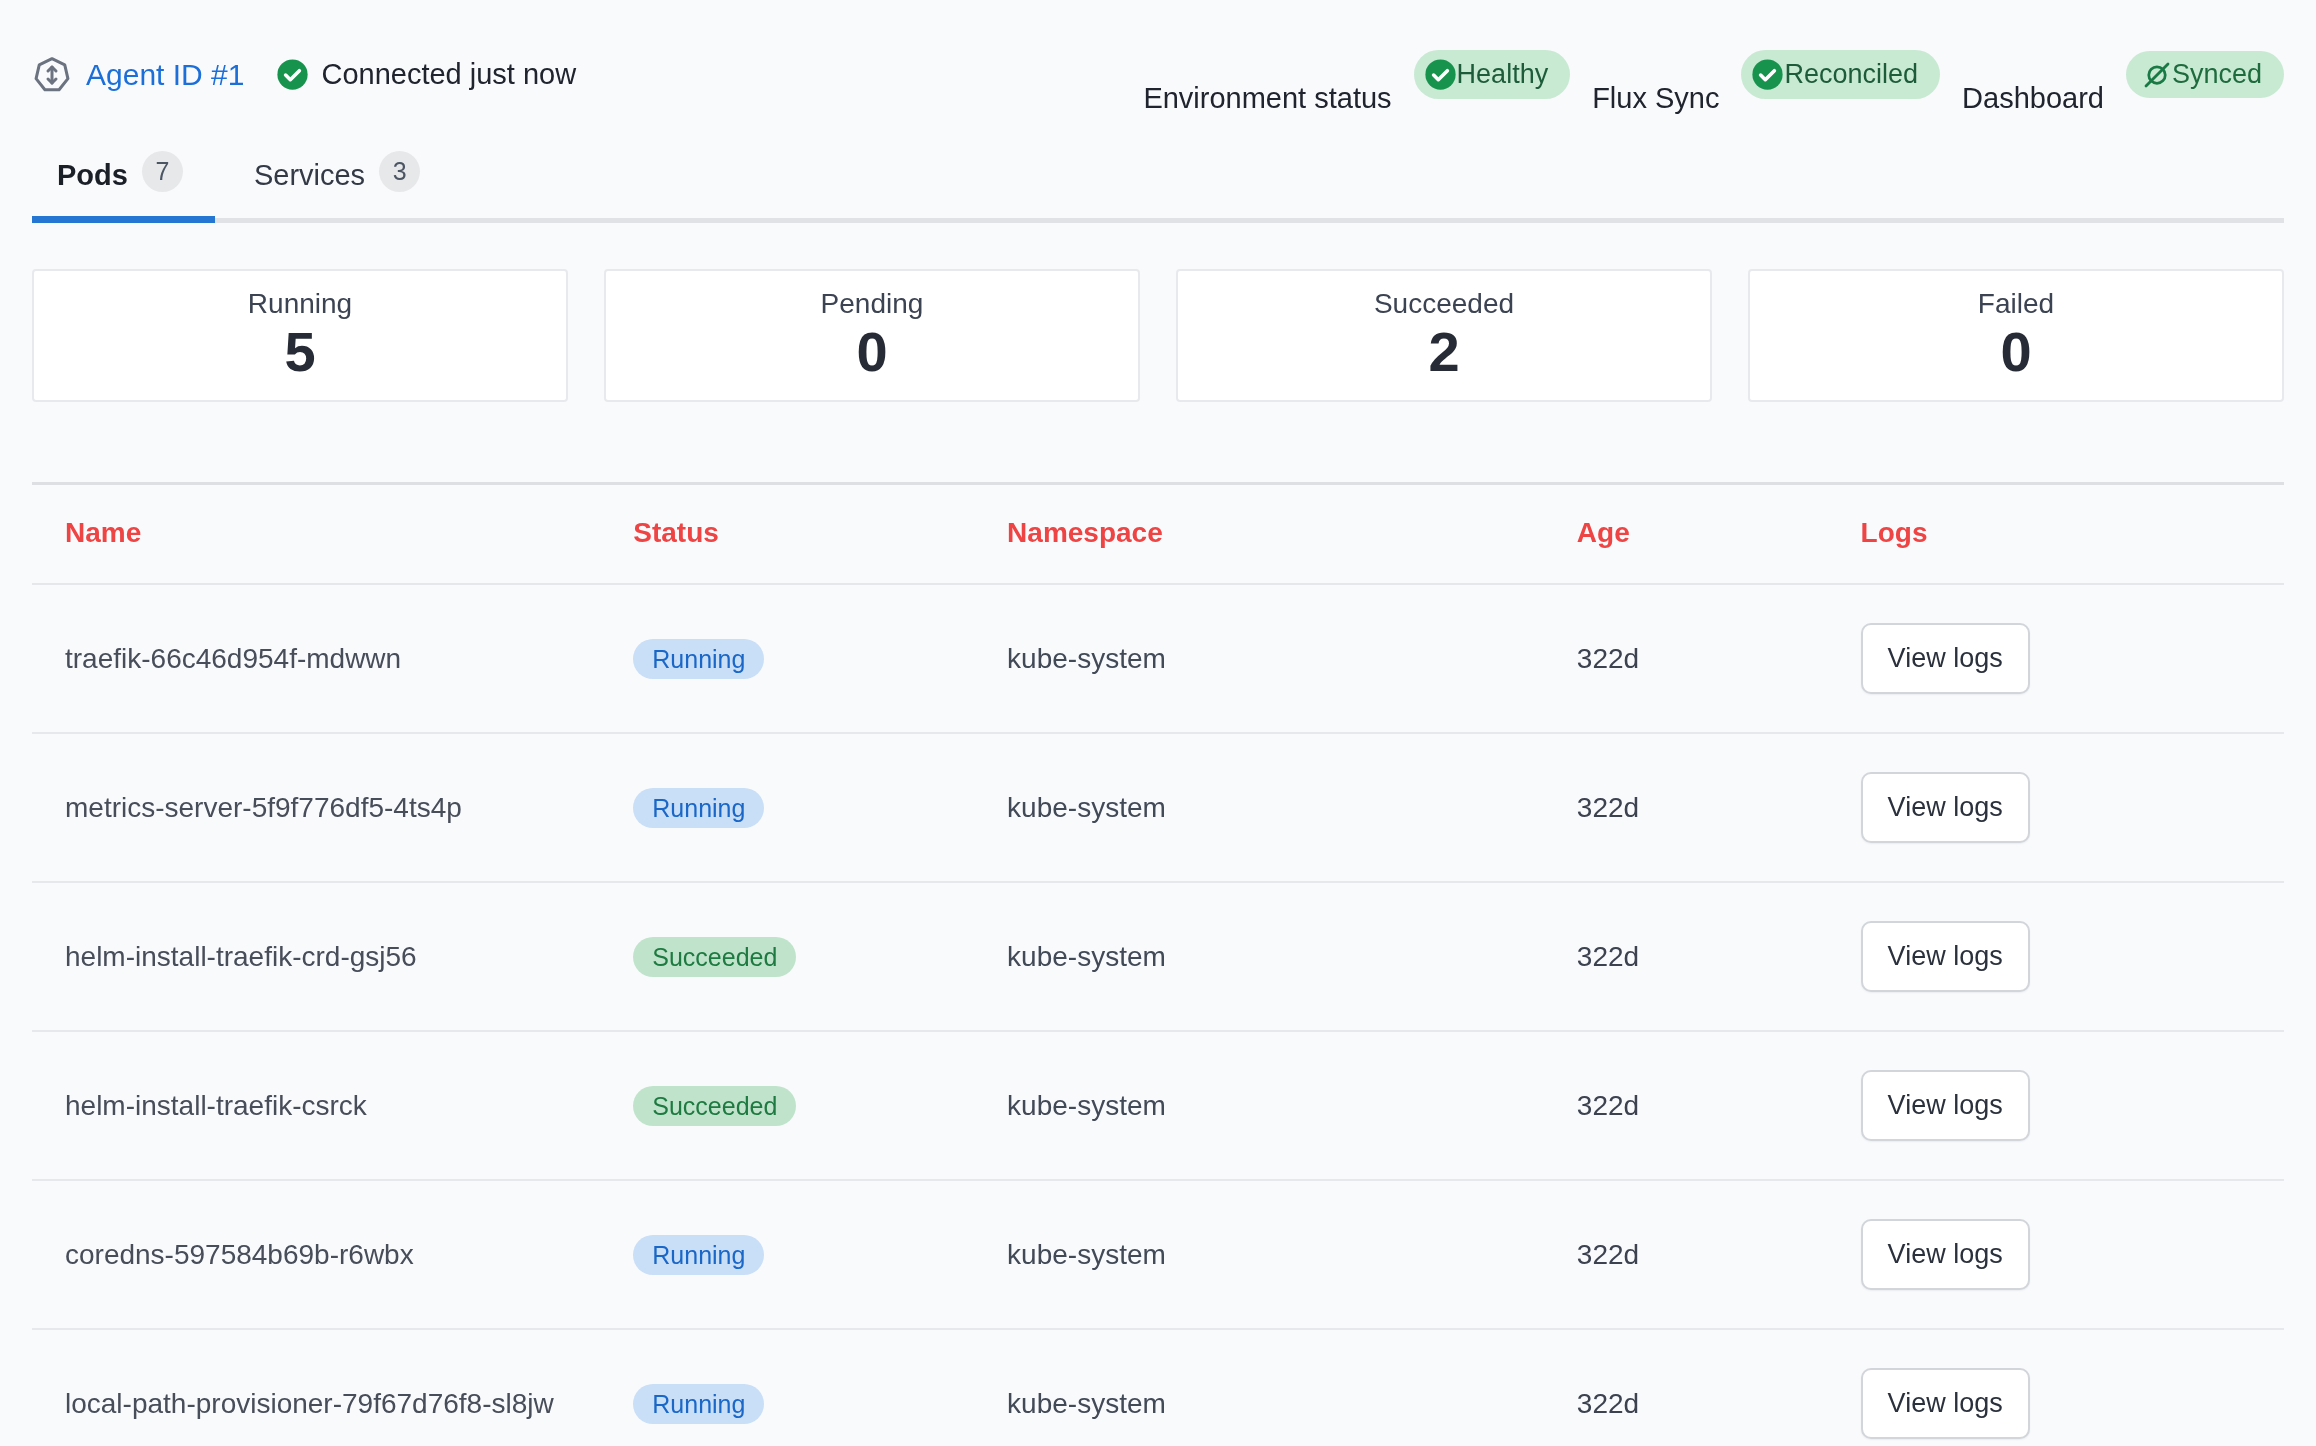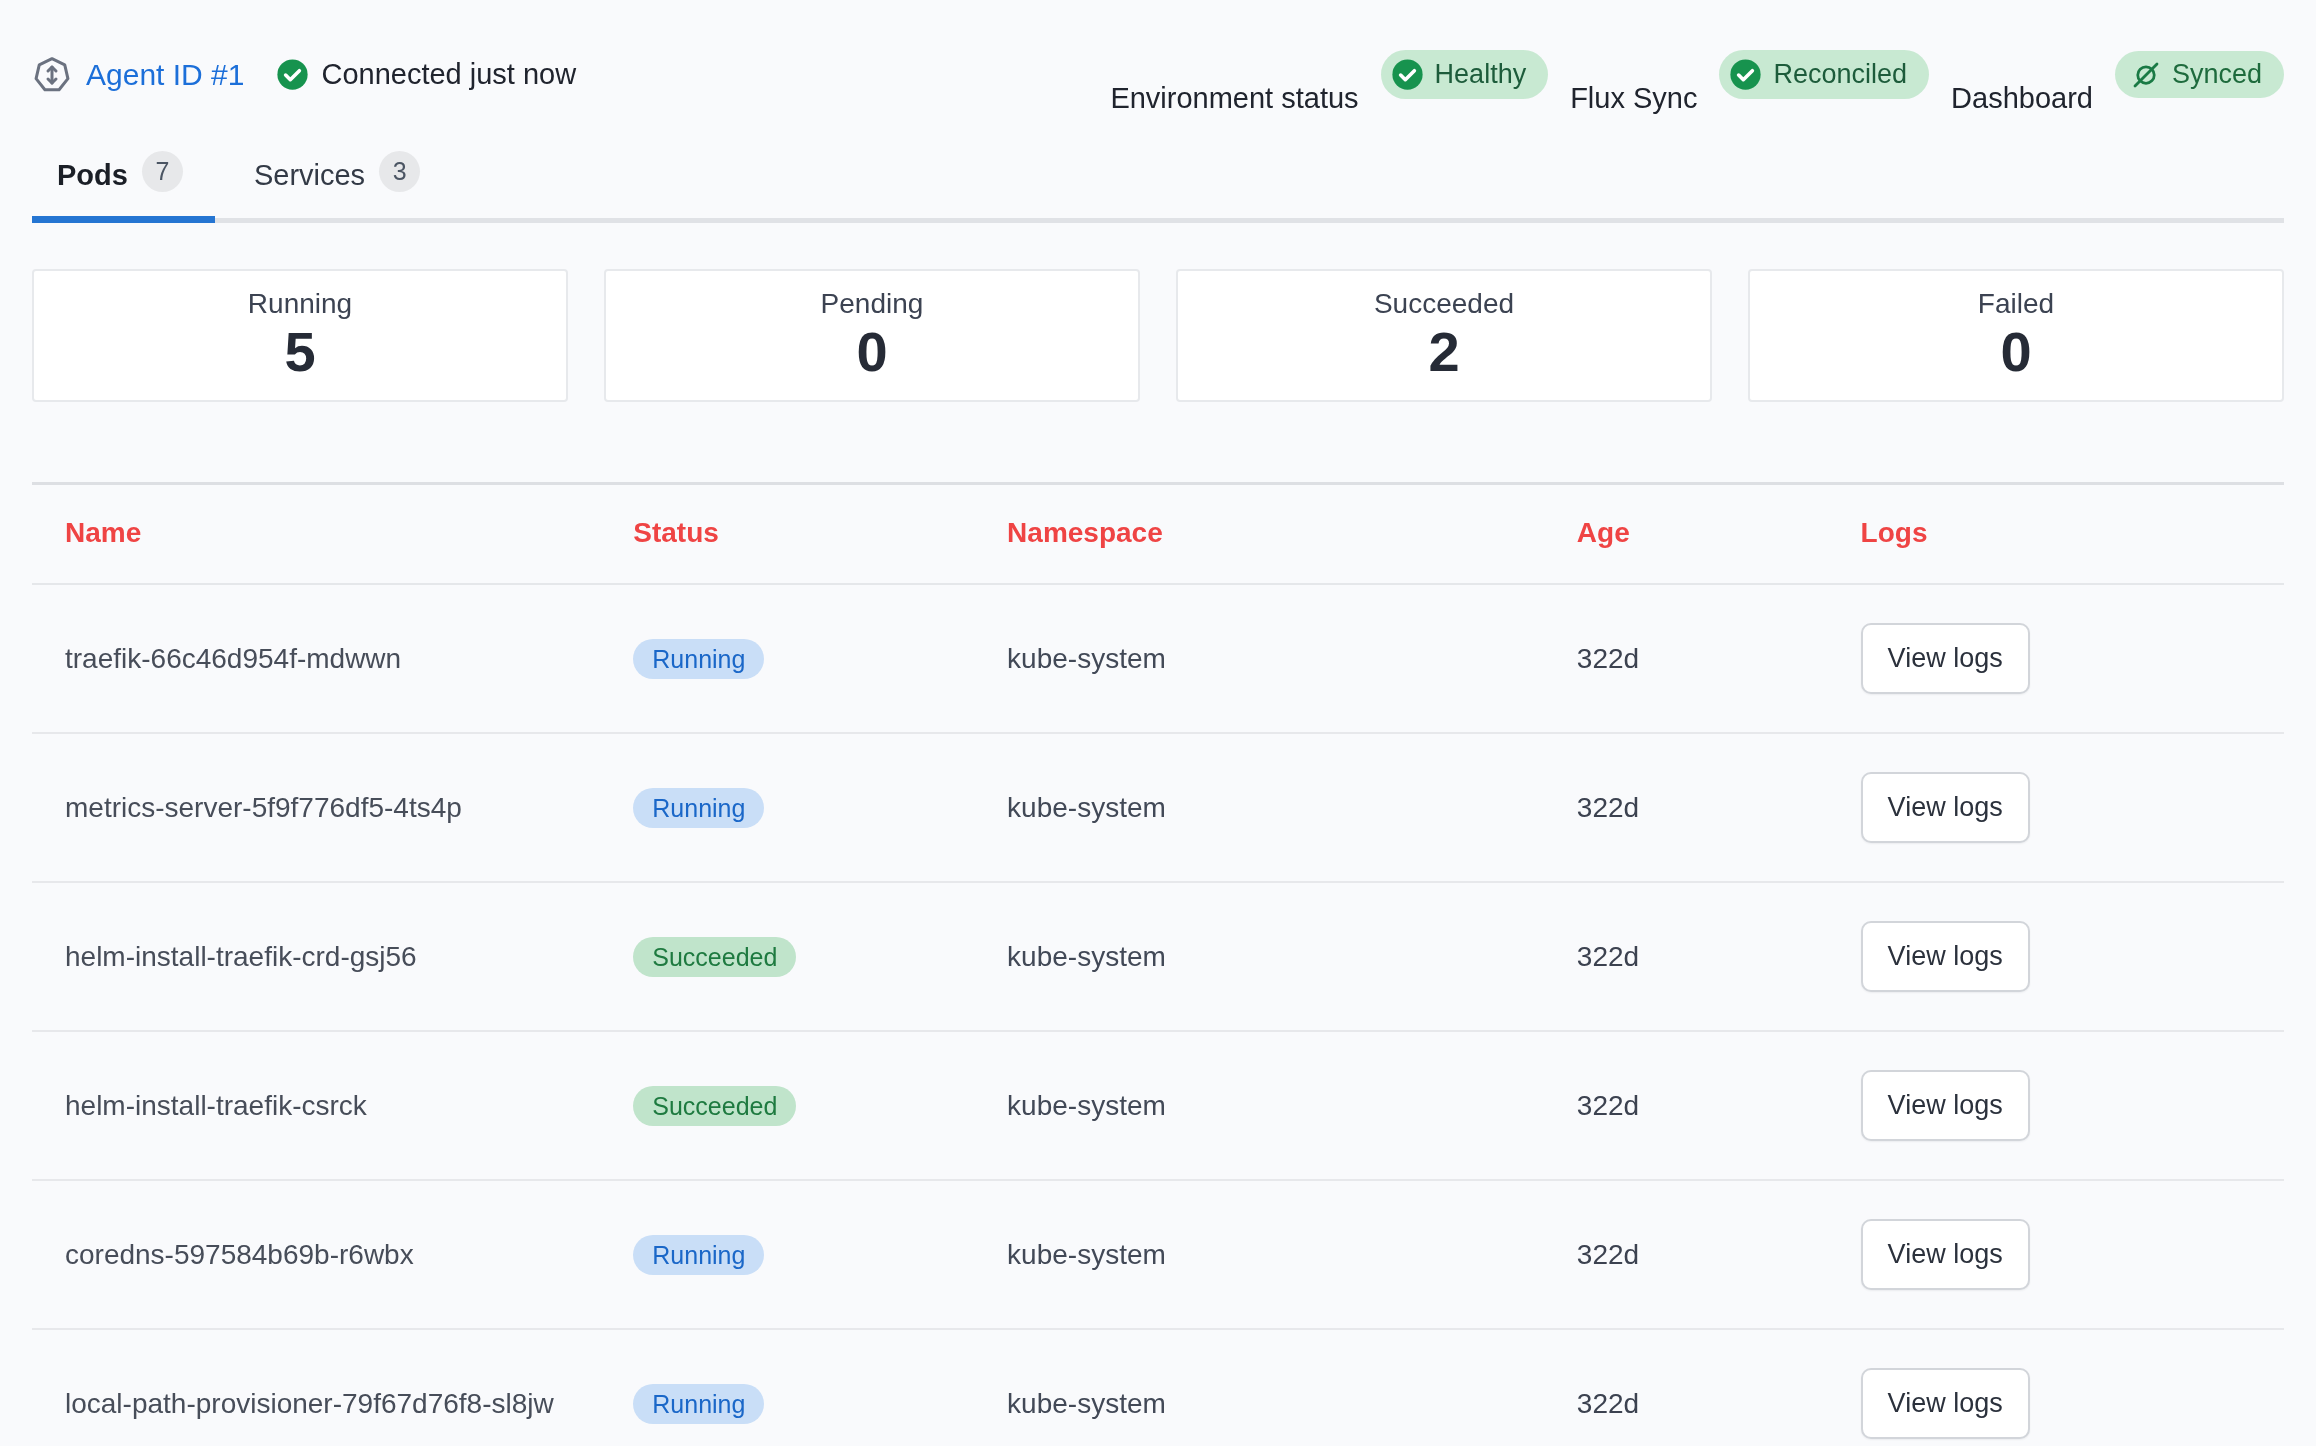--- a/index.html
+++ b/index.html
@@ -21,21 +21,21 @@
   .agent-icon svg { display:block; }
   .agent-link {
     color:#1c6fd9; font-size:30px; font-weight:500; text-decoration:none;
   }
   .connected { display:flex; align-items:center; gap:12px; margin-left:18px; }
   .connected-text { font-size:29px; color:#20242e; font-weight:500; }
 
   .topbar-right { display:flex; align-items:center; gap:22px; }
   .status-label { font-size:29px; font-weight:500; color:#20242e;margin-top:48px; }
   .status-badge {
-    display:inline-flex; align-items:center; gap:11px;
+    display:inline-flex; align-items:center; 
     background:#c8e9d2; border-radius:28px;
     padding:8px 22px 8px 10px;
     font-size:27px; font-weight:500; color:#1d5c3b;
   }
   .status-badge.synced { padding-left:16px; color:#1e6b3d;justify-content:center; }
   .check-circle { width:33px; height:33px; display:block; }
   .sync-glyph { width:30px; height:30px; display:block; }
 
   
   .tabs {

